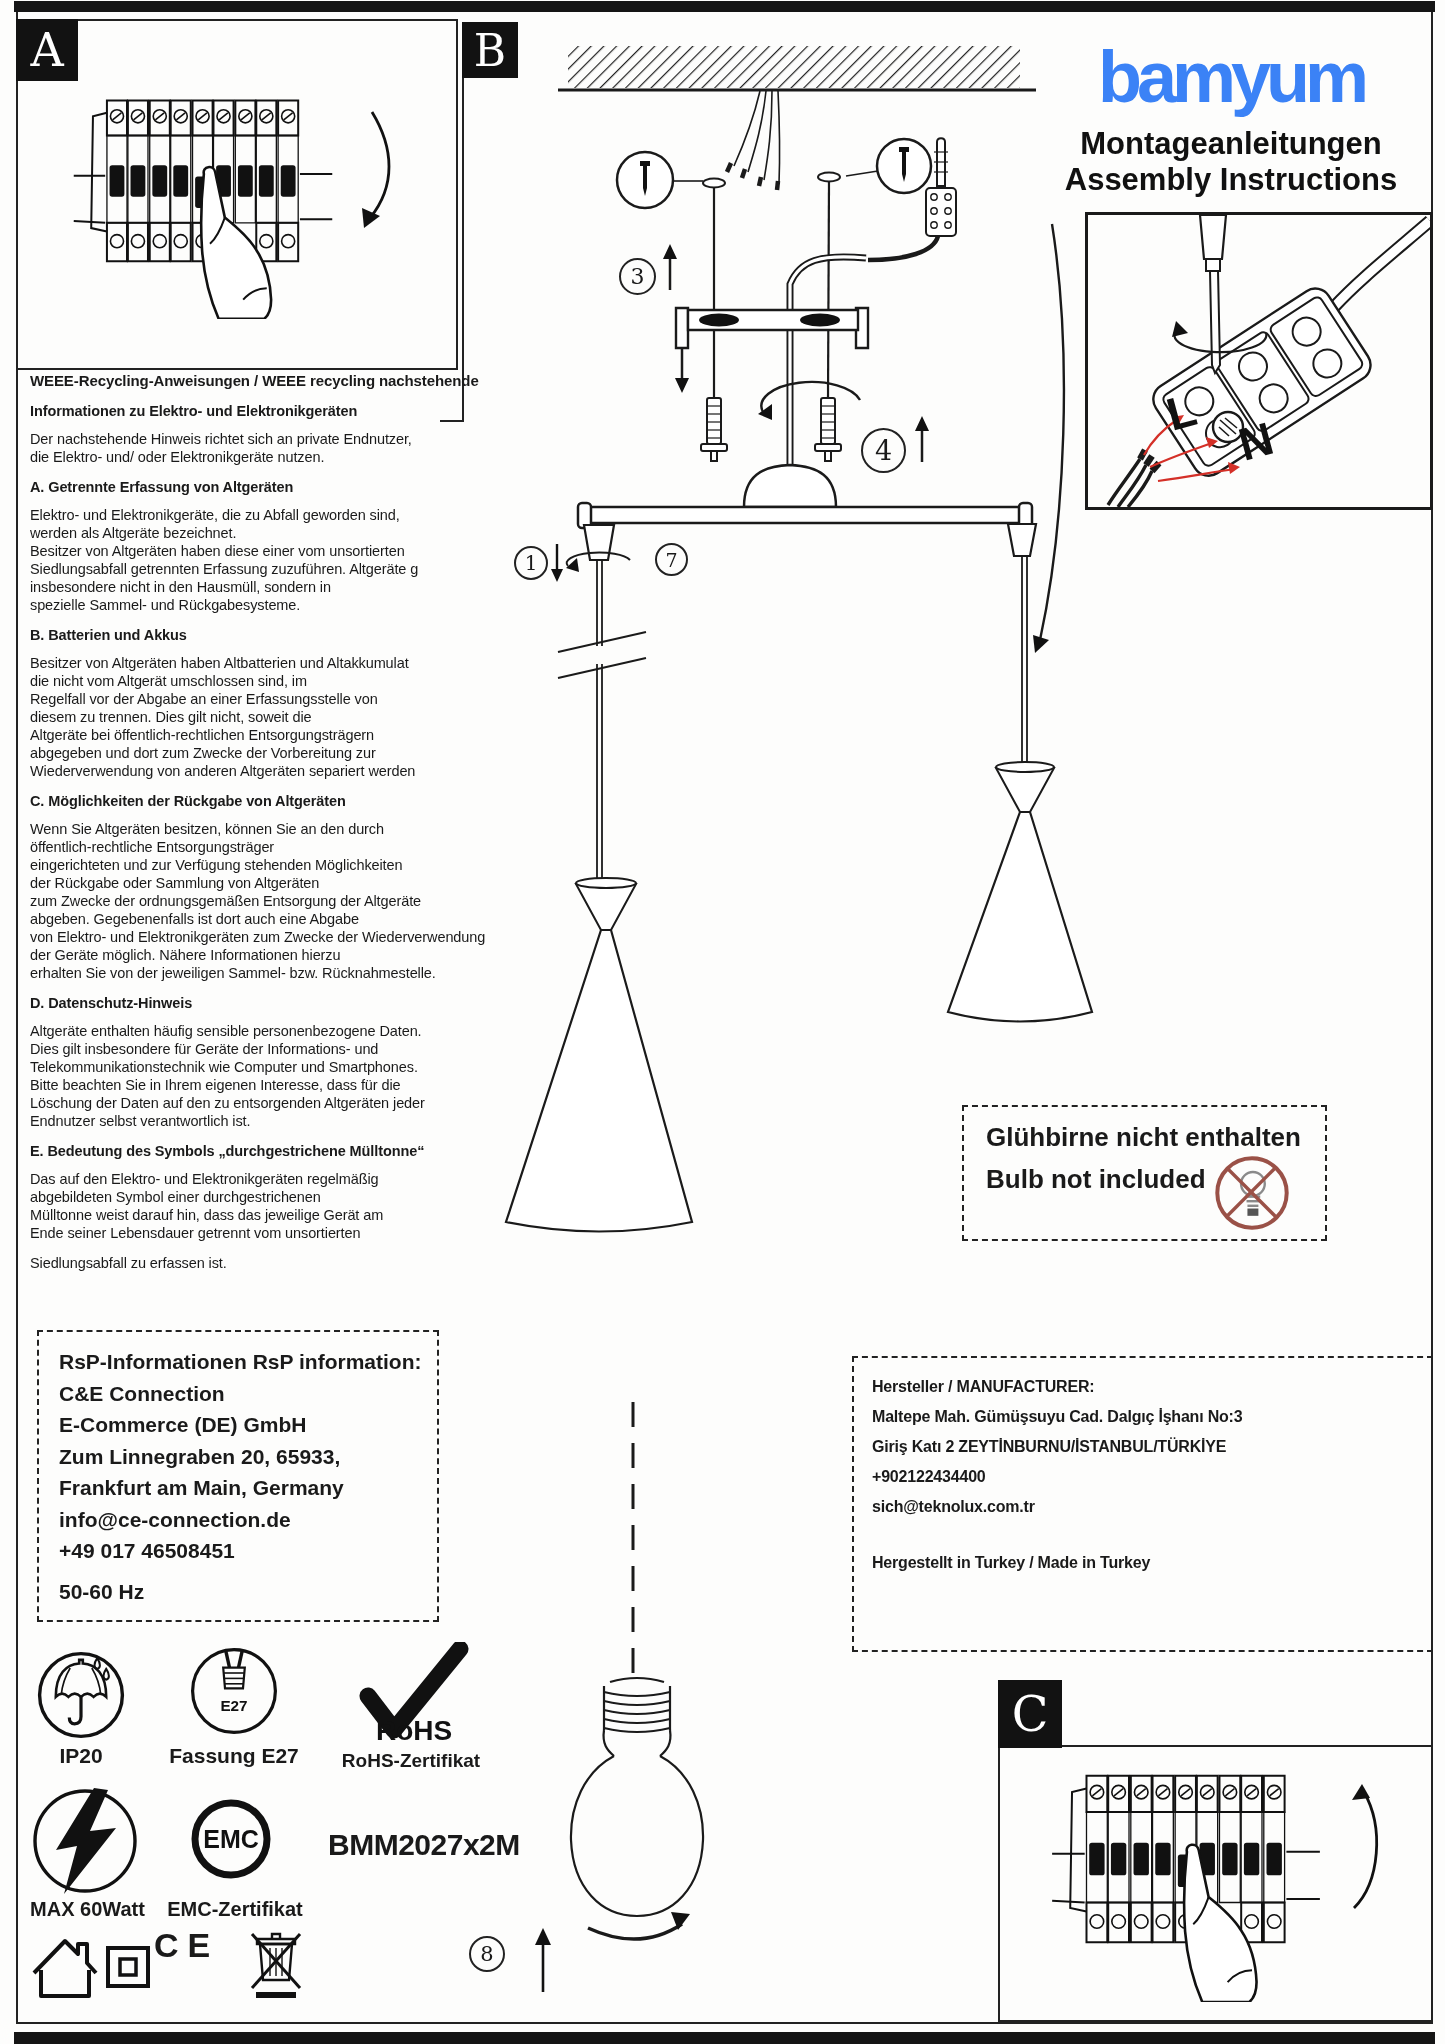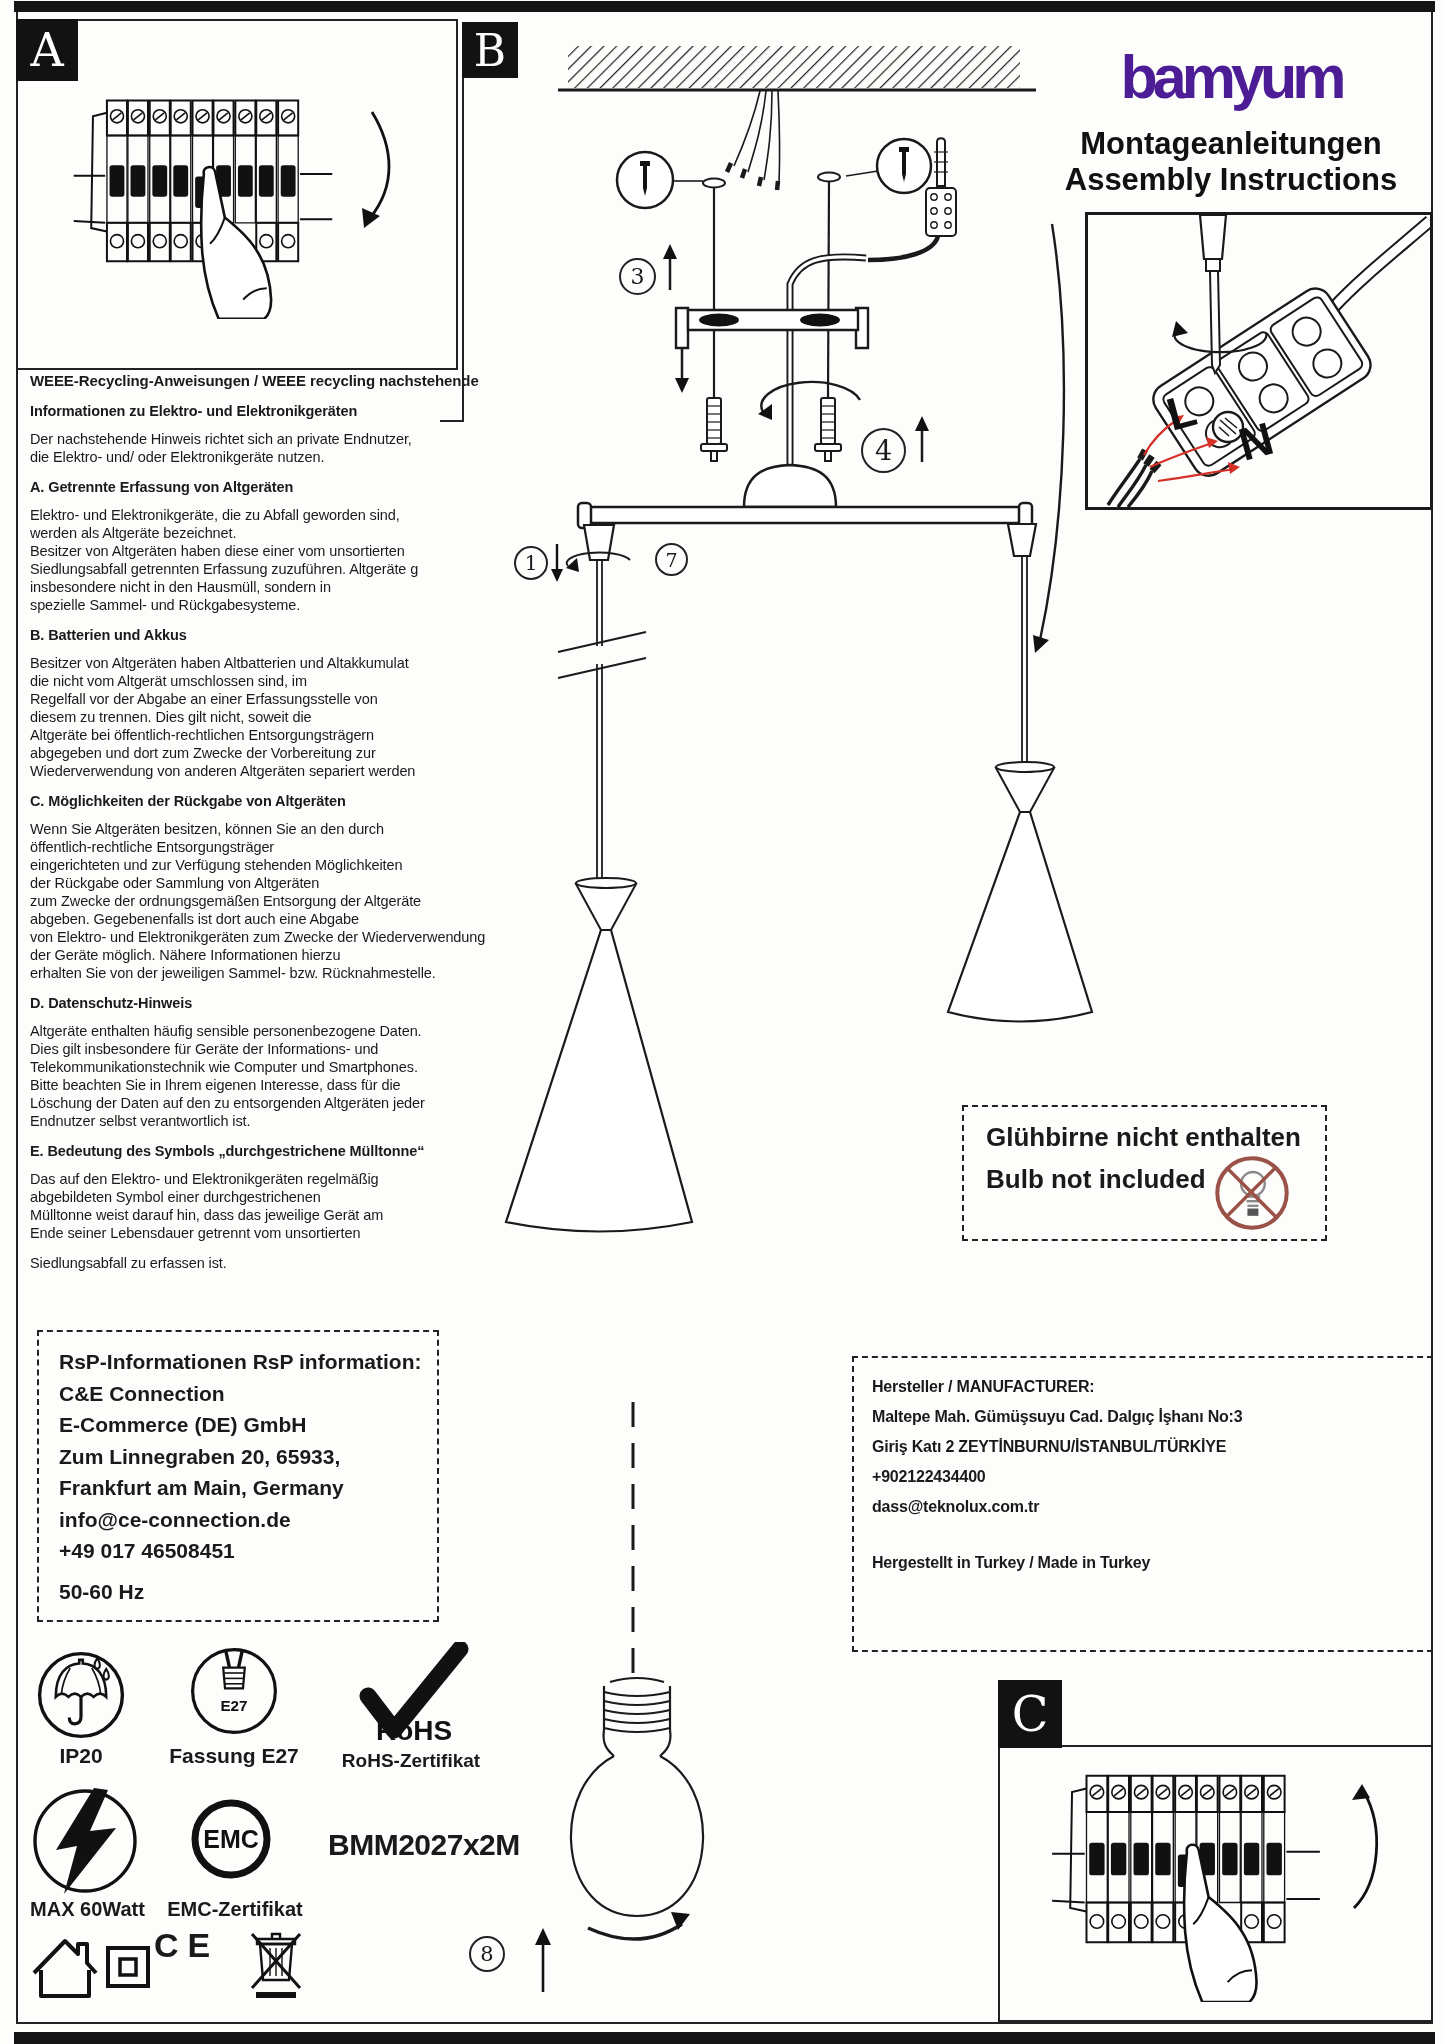--- a/index.html
+++ b/index.html
@@ -16,21 +16,21 @@
            font-family:"DejaVu Serif",serif;background:rgba(255,255,255,.0);}
   .weee{font-size:14.5px;line-height:18px;font-weight:500;letter-spacing:-.1px;}
   .weee .t{font-weight:700;font-size:15px;margin:0 0 12px 0;white-space:pre-line;}
   .weee h3{font-weight:700;font-size:14.5px;margin:12px 0 10px 0;white-space:pre-line;}
   .weee p{margin:0 0 12px 0;white-space:pre-line;}
   .dashbox{border:2.4px dashed #222;background:transparent;}
   .rsp{font-size:21px;line-height:31.5px;font-weight:600;}
   .manu{font-size:16px;line-height:30px;font-weight:700;letter-spacing:-.2px;}
   .certlabel{font-weight:700;text-align:center;}
   .brand{ text-align:center;}
-  .brand .logo{font-size:61px;line-height:98px;font-weight:800;letter-spacing:-5px;color:#4c1d95;}
+  .brand .logo{font-size:72px;line-height:98px;font-weight:800;letter-spacing:-5px;color:#3b82f6;}
   .brand .sub{font-size:31px;line-height:36px;font-weight:600;color:#111;}
   .bulbnote{font-size:26px;line-height:41px;font-weight:700;}
 </style>
 </head>
 <body>
 
 <svg width="0" height="0" style="position:absolute">
   <defs>
     <pattern id="hatch" width="9" height="9" patternUnits="userSpaceOnUse" patternTransform="rotate(45)">
       <line x1="0" y1="0" x2="0" y2="9" stroke="#222" stroke-width="2.4"></line>
@@ -444,21 +444,21 @@
     <div>info@ce-connection.de</div>
     <div>+49 017 46508451</div>
     <div style="margin-top:9px">50-60 Hz</div>
   </div>
 
   <div class="abs dashbox manu" style="left:852px;top:1356px;width:581px;height:296px;box-sizing:border-box;padding:14px 0 0 18px">
     <div>Hersteller / MANUFACTURER:</div>
     <div>Maltepe Mah. Gümüşsuyu Cad. Dalgıç İşhanı No:3</div>
     <div>Giriş Katı 2 ZEYTİNBURNU/İSTANBUL/TÜRKİYE</div>
     <div>+902122434400</div>
-    <div>dass@teknolux.com.tr</div>
+    <div>sich@teknolux.com.tr</div>
     <div style="margin-top:26px">Hergestellt in Turkey / Made in Turkey</div>
   </div>
 
   <svg class="abs" style="left:36px;top:1650px" width="90" height="90" viewBox="0 0 100 100">
     <g stroke="#111" fill="none" stroke-width="3">
       <circle cx="50" cy="50" r="46" stroke-width="3.4"></circle>
       <path d="M22,52 C22,26 34,16 48,15 L48,11 L52,11 L52,15 C66,16 78,26 78,52 Q71,45 64,52 Q57,45 50,52 Q43,45 36,52 Q29,45 22,52 Z" stroke-width="2.6"></path>
       <path d="M38,20 C32,30 29,40 28,50" stroke-width="1.6"></path>
       <path d="M62,20 C68,30 71,40 72,50" stroke-width="1.6"></path>
       <path d="M50,52 L50,74 Q50,82 43,82 Q37,82 37,75" stroke-width="3.2"></path>

